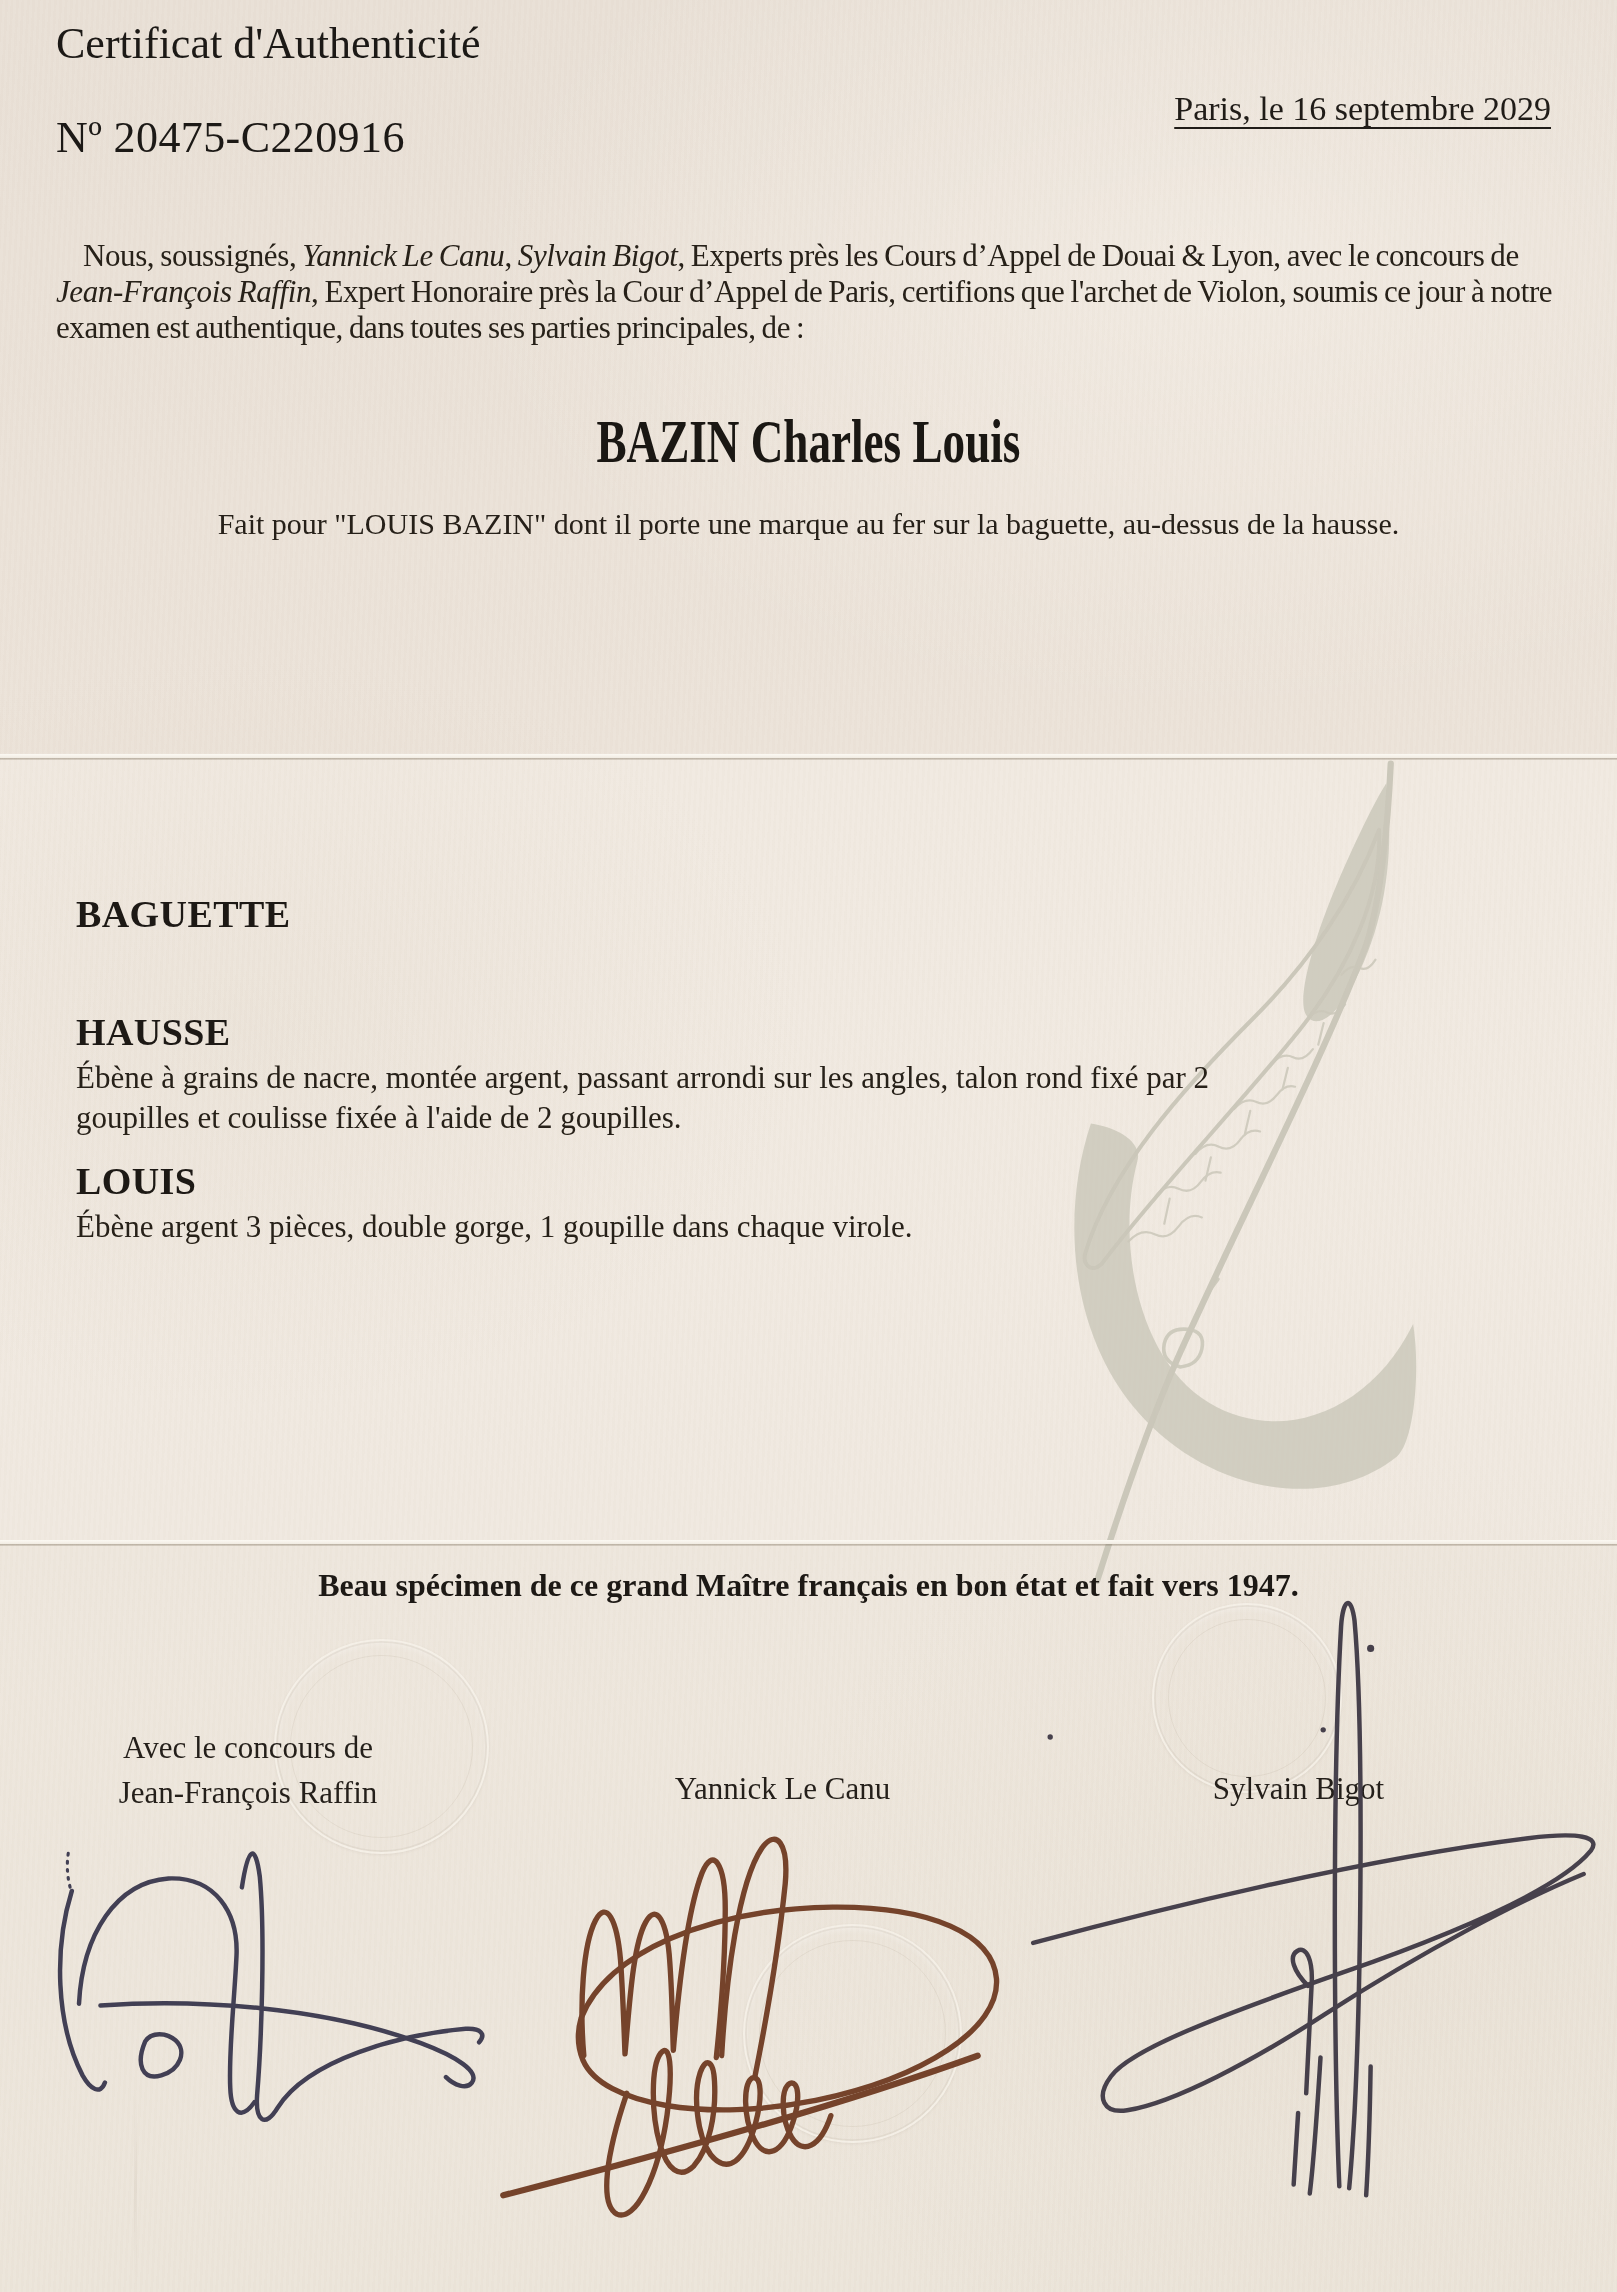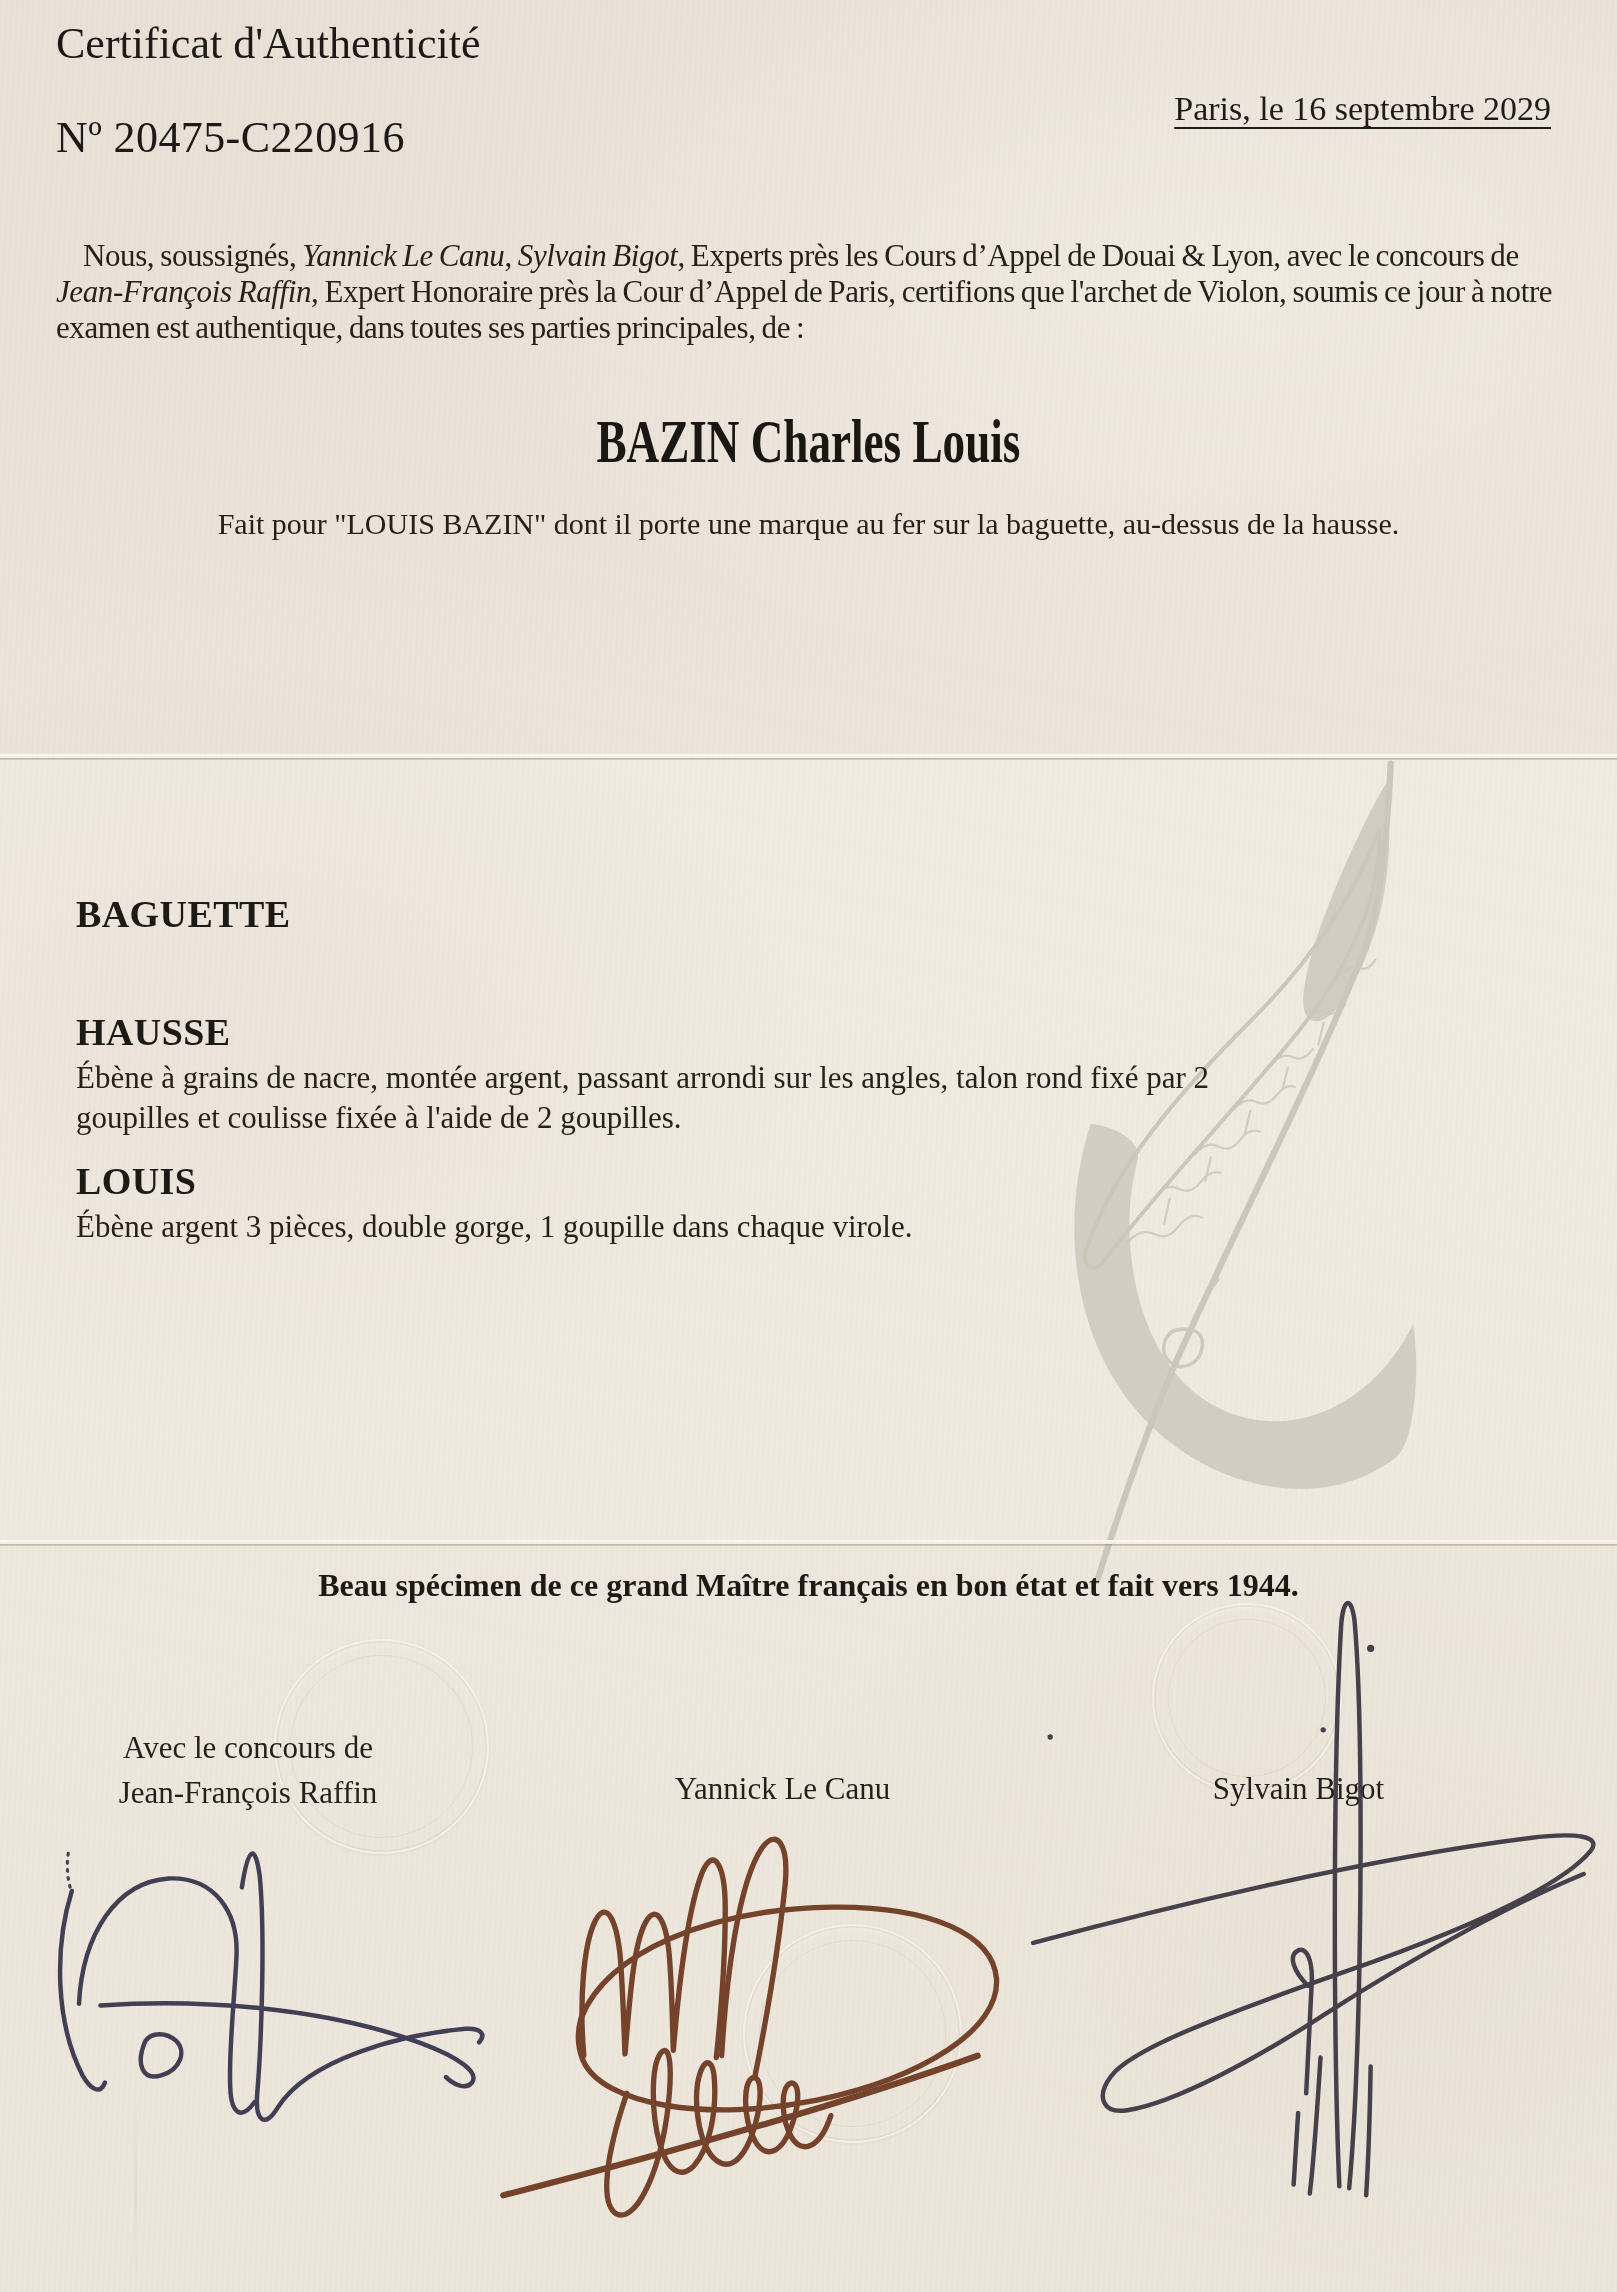--- a/index.html
+++ b/index.html
@@ -127,21 +127,21 @@
   <section class="spec spec-bouton">
     <h2>LOUIS</h2>
     <p>Ébène argent 3 pièces, double gorge, 1 goupille dans chaque virole.</p>
   </section>
 
   <div class="fold fold-2">
       <div class="hi"></div>
       <div class="sh"></div>
     </div>
 
-  <div class="appraisal">Beau spécimen de ce grand Maître français en bon état et fait vers 1944.</div>
+  <div class="appraisal">Beau spécimen de ce grand Maître français en bon état et fait vers 1947.</div>
 
   <div class="sig-name sig-left">
     <div>Avec le concours de</div>
     <div>Jean-François Raffin</div>
   </div>
   <div class="sig-name sig-center">Yannick Le Canu</div>
   <div class="sig-name sig-right">Sylvain Bigot</div>
 
   <svg class="sigs" viewBox="0 0 1806 820" aria-hidden="true">
     <g fill="none" stroke-width="5" stroke-linecap="round" stroke-linejoin="round" opacity=".92" stroke="#343249">

